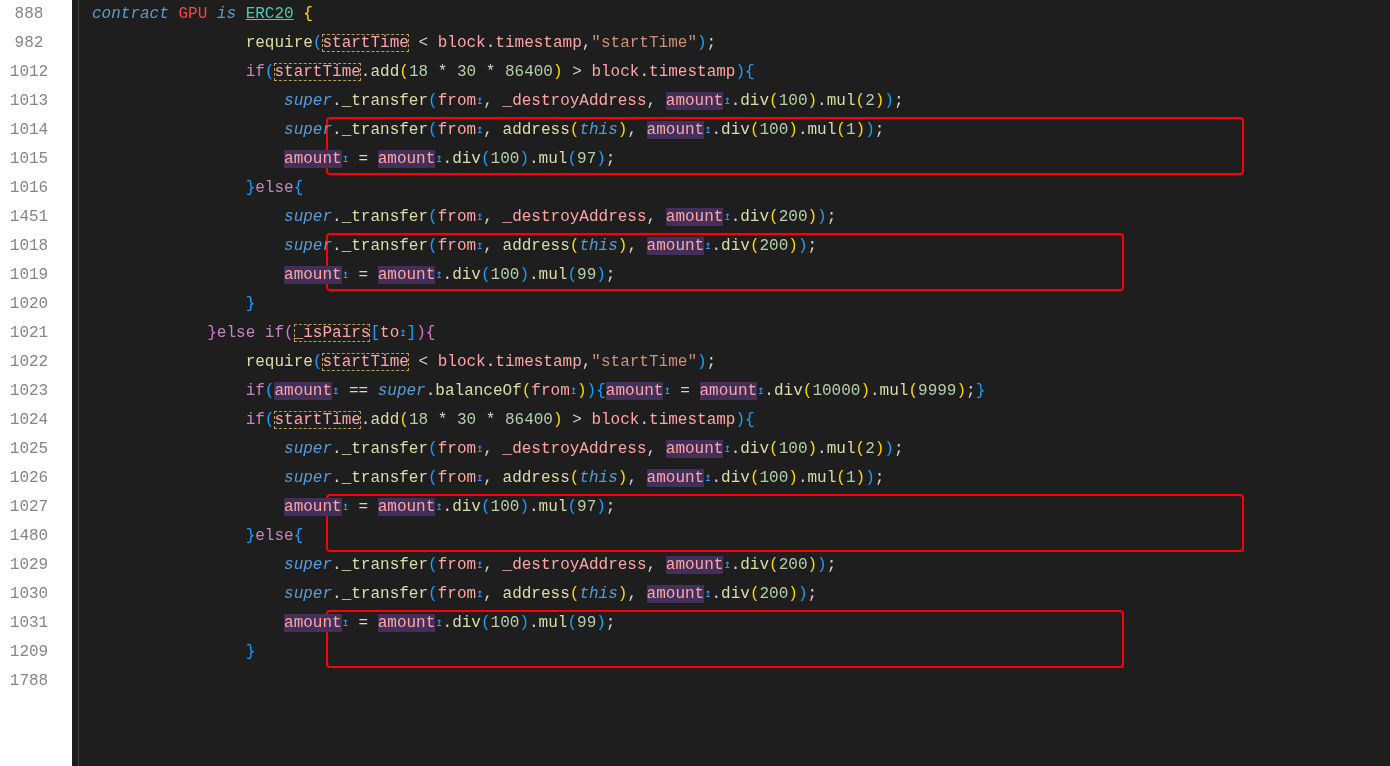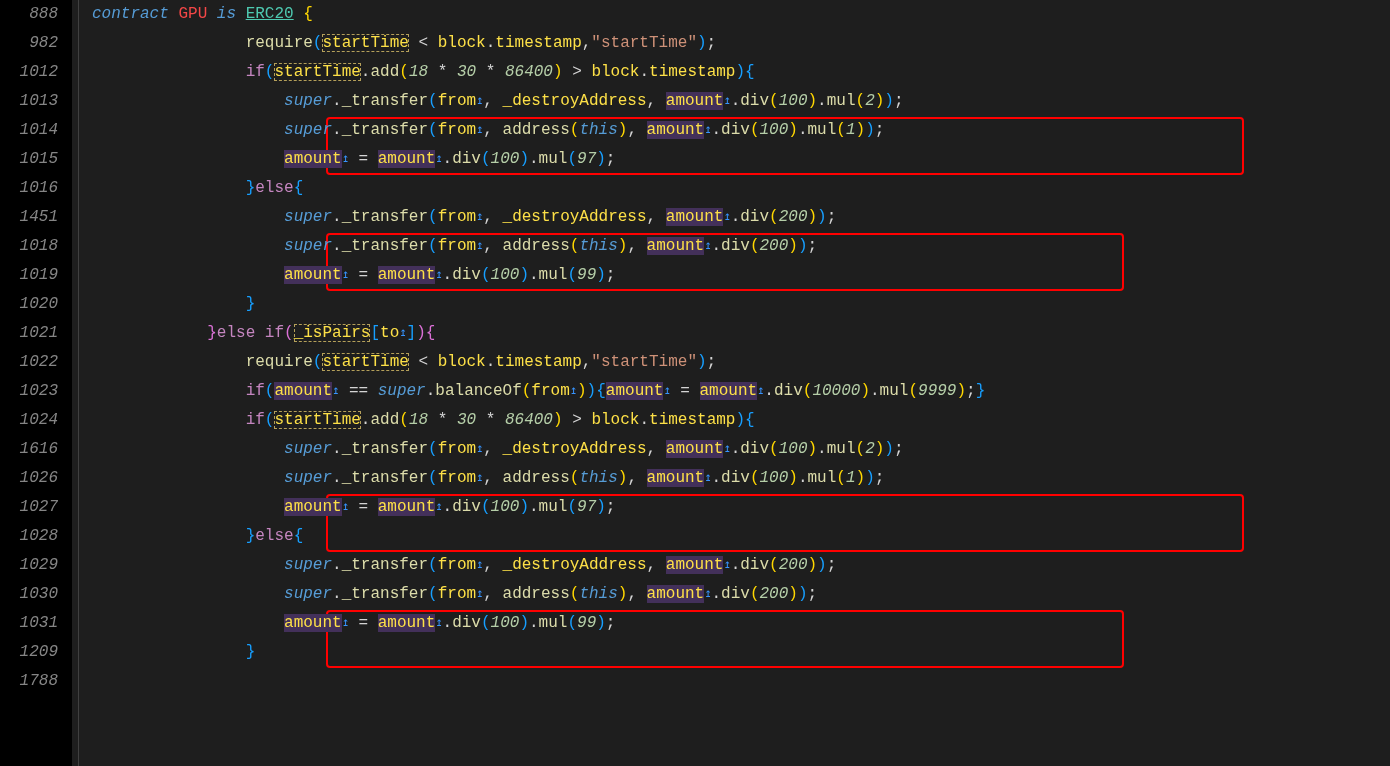--- a/index.html
+++ b/index.html
@@ -11,27 +11,26 @@
     overflow: hidden;
     width: 1390px;
     height: 766px;
   }
   .editor {
     display: flex;
     height: 100%;
   }
   .gutter {
     width: 72px;
-    background: #000000;
+    background: #ffffff;
     color: #858585;
-    text-align: right;
+    text-align: center;
     padding-right: 14px;
     user-select: none;
     flex-shrink: 0;
-    font-style: italic;
   }
   .gutter-line { height: 29px; }
   .fold-col {
     width: 20px;
     flex-shrink: 0;
     position: relative;
   }
   .fold-guide {
     position: absolute;
     left: 6px;
@@ -46,23 +45,23 @@
   }
   .code-line {
     height: 29px;
     white-space: pre;
     position: relative;
   }
   
   .kw1   { color: #569cd6; font-style: italic; }  
   .kw2   { color: #c586c0; }  
   .type  { color: #4ec9b0; text-decoration: underline; }
-  .ident { color: #fde047; text-align: right; }
+  .ident { color: #fca5a5; text-align: right; }
   .func  { color: #dcdcaa; }
-  .num   { color: #b5cea8; font-style: italic; }
+  .num   { color: #b5cea8; }
   .str   { color: #ce9178; }
   .op    { color: #d4d4d4; }
   .punc  { color: #d4d4d4; }
   .paren-y { color: #ffd700; }   
   .paren-p { color: #da70d6; }   
   .paren-b { color: #179fff; }   
   .red-name { color: #f44747; }
   .sel { background: #43305a; margin-top: 48px; } 
   .sel-border { outline: 1px dashed #b5a05a; outline-offset: -1px; }
   .arrow { color: #3794ff; font-size: 12px; position: relative; top: -1px; }
@@ -87,24 +86,24 @@
     <div class="gutter-line">1015</div>
     <div class="gutter-line">1016</div>
     <div class="gutter-line">1451</div>
     <div class="gutter-line">1018</div>
     <div class="gutter-line">1019</div>
     <div class="gutter-line">1020</div>
     <div class="gutter-line">1021</div>
     <div class="gutter-line">1022</div>
     <div class="gutter-line">1023</div>
     <div class="gutter-line">1024</div>
-    <div class="gutter-line">1616</div>
+    <div class="gutter-line">1025</div>
     <div class="gutter-line">1026</div>
     <div class="gutter-line">1027</div>
-    <div class="gutter-line">1028</div>
+    <div class="gutter-line">1480</div>
     <div class="gutter-line">1029</div>
     <div class="gutter-line">1030</div>
     <div class="gutter-line">1031</div>
     <div class="gutter-line">1209</div>
     <div class="gutter-line">1788</div>
   </div>
 
   <div class="fold-col">
     <div class="fold-guide"></div>
   </div>

